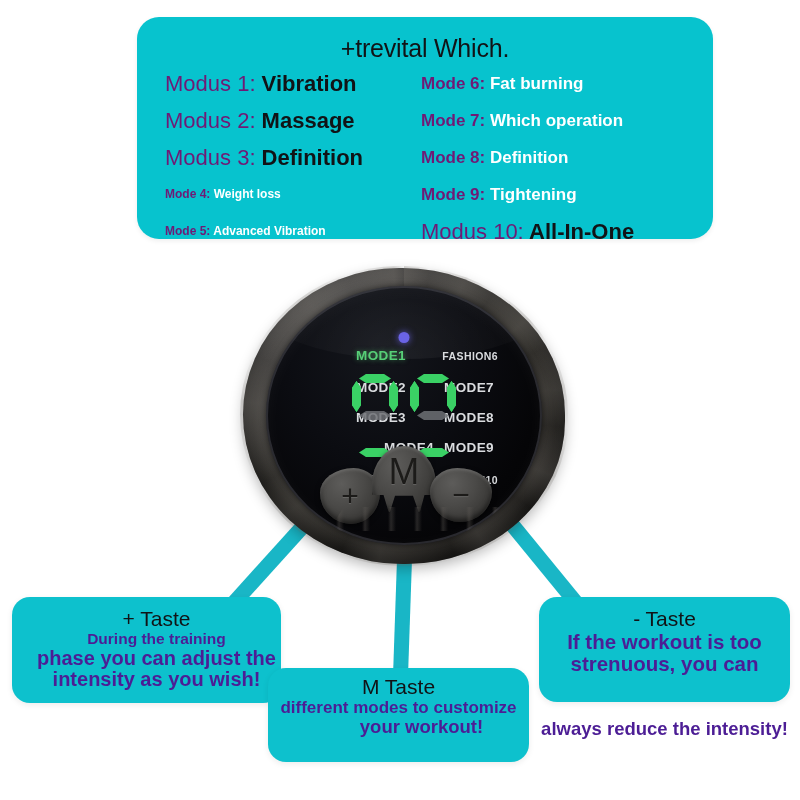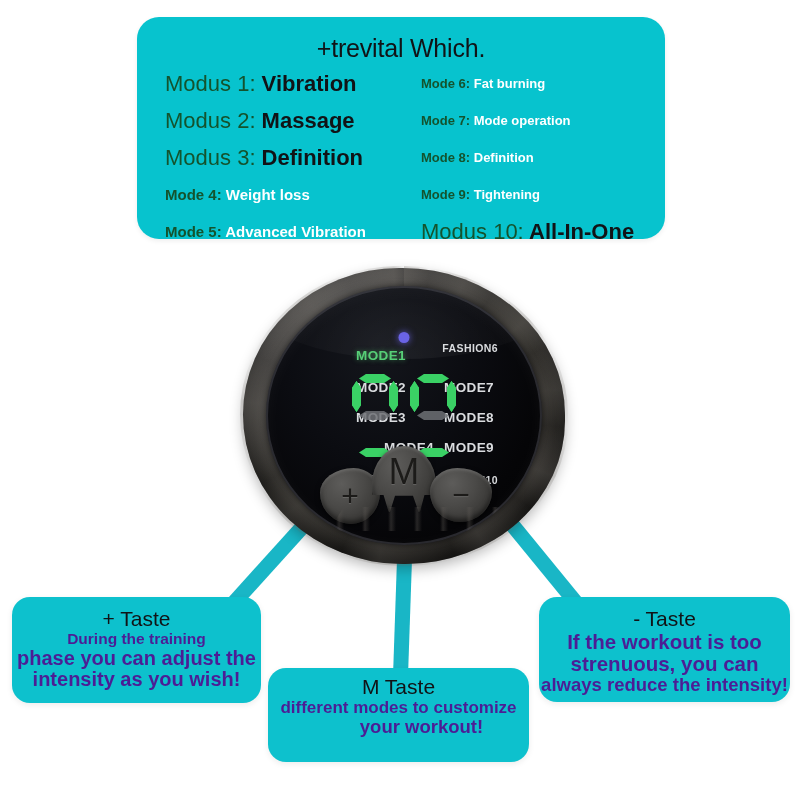--- a/index.html
+++ b/index.html
@@ -14,21 +14,21 @@
     overflow: hidden;
     font-family: "Liberation Sans", sans-serif;
     -webkit-font-smoothing: antialiased;
   }
 
   
   #modes-panel {
     position: absolute;
     left: 137px;
     top: 17px;
-    width: 528px;
+    width: 576px;
     height: 222px;
     background: #07c3ce;
     border-radius: 22px;
     box-shadow: 0 2px 5px rgba(0,0,0,0.07);
   }
   #modes-title {
     position: absolute;
     top: 17px;
     left: 0;
     width: 100%;
@@ -48,23 +48,23 @@
   .mode-row {
     height: 37px;
     line-height: 37px;
     white-space: nowrap;
     color: #ffffff;
   }
   #mode-col-left .mode-row  { padding-left: 12px; }
   #mode-col-right .mode-row { padding-left: 12px; }
 
   .mode-row.big      { font-size: 22px; font-weight: 400; }
-  .mode-row.medium   { font-size: 13px; font-weight: 700; }
-  .mode-row.small    { font-size: 15px; font-weight: 700; }
-  .mode-row .label   { color: #14532d; }
+  .mode-row.medium   { font-size: 17px; font-weight: 700; }
+  .mode-row.small    { font-size: 12px; font-weight: 700; }
+  .mode-row .label   { color: #701a75; }
   .mode-row .value   { color: #ffffff; }
   .mode-row.dark-value .value { color: #111316; font-weight: bold; }
 
   
   #device-wrap {
     position: absolute;
     left: 243px;
     top: 268px;
     width: 330px;
     height: 300px;
@@ -261,51 +261,51 @@
     font-size: 21px;
     line-height: 25px;
   }
   .callout-body {
     color: #4c1d95;
     font-weight: 700;
     line-height: 1.08;
   }
   .callout-body .ln { display: block; white-space: nowrap; }
 
-  #callout-plus  { left: 12px;  top: 597px; width: 249px; height: 97px; padding-top: 9px; }
+  #callout-plus  { left: 12px;  top: 597px; width: 249px; height: 97px; padding-top: 9px; padding-left: 20px; }
   #callout-mode  { left: 268px; top: 668px; width: 261px; height: 88px; padding-top: 6px; }
   #callout-minus { left: 539px; top: 597px; width: 251px; height: 96px; padding-top: 9px; }
 
   #callout-plus .callout-body  .ln:nth-child(1) { font-size: 15.5px; }
   #callout-plus .callout-body  .ln:nth-child(2),
   #callout-plus .callout-body  .ln:nth-child(3) { font-size: 20px; }
 
   #callout-mode .callout-body  .ln:nth-child(1) { font-size: 17px; }
   #callout-mode .callout-body  .ln:nth-child(2) { font-size: 18.5px; padding-left: 46px; }
   #callout-mode .callout-body  .ln:nth-child(3) { font-size: 24px; }
 
   #callout-minus .callout-body .ln:nth-child(1),
   #callout-minus .callout-body .ln:nth-child(2) { font-size: 20.5px; }
-  #callout-minus .callout-body .ln:nth-child(3) { font-size: 18.5px; }
+  #callout-minus .callout-body .ln:nth-child(3) { font-size: 18.5px; margin-top: 44px; }
 </style>
 </head>
 <body>
 
 <div id="modes-panel">
   <div id="modes-title">+trevital Which.</div>
   <div class="mode-col" id="mode-col-left">
       <div class="mode-row big dark-value"><span class="label">Modus 1:</span><span class="value"> Vibration</span></div>
       <div class="mode-row big dark-value"><span class="label">Modus 2:</span><span class="value"> Massage</span></div>
       <div class="mode-row big dark-value"><span class="label">Modus 3:</span><span class="value"> Definition</span></div>
       <div class="mode-row small"><span class="label">Mode 4:</span><span class="value"> Weight loss</span></div>
       <div class="mode-row small"><span class="label">Mode 5:</span><span class="value"> Advanced Vibration</span></div>
     </div>
   <div class="mode-col" id="mode-col-right">
       <div class="mode-row medium"><span class="label">Mode 6:</span><span class="value"> Fat burning</span></div>
-      <div class="mode-row medium"><span class="label">Mode 7:</span><span class="value"> Mode operation</span></div>
+      <div class="mode-row medium"><span class="label">Mode 7:</span><span class="value"> Which operation</span></div>
       <div class="mode-row medium"><span class="label">Mode 8:</span><span class="value"> Definition</span></div>
       <div class="mode-row medium"><span class="label">Mode 9:</span><span class="value"> Tightening</span></div>
       <div class="mode-row big dark-value"><span class="label">Modus 10:</span><span class="value"> All-In-One</span></div>
     </div>
 </div>
 
 <div class="connector" id="conn-plus" style="width: 15px; height: 155.052px; left: 321.5px; top: 497px; transform: rotate(42.1245deg);"></div>
 <div class="connector" id="conn-mode" style="width: 15px; height: 146.086px; left: 397.5px; top: 530px; transform: rotate(1.96142deg);"></div>
 <div class="connector" id="conn-minus" style="width: 15px; height: 148.529px; left: 481.5px; top: 497px; transform: rotate(-39.2623deg);"></div>
 
@@ -317,21 +317,21 @@
       <div id="led-indicator"></div>
 
       <div id="legend-left">
           <div class="mode-legend lg active" style="top: 62px;">MODE1</div>
           <div class="mode-legend lg" style="top: 94px;">MODE2</div>
           <div class="mode-legend lg" style="top: 124px;">MODE3</div>
           <div class="mode-legend lg" style="top: 154px; padding-left: 28px;">MODE4</div>
           <div class="mode-legend lg" style="top: 186px;">MODE5</div>
         </div>
       <div id="legend-right">
-          <div class="mode-legend sm" style="top: 56px;">FASHION6</div>
+          <div class="mode-legend sm" style="top: 64px;">FASHION6</div>
           <div class="mode-legend lg" style="top: 94px;">MODE7</div>
           <div class="mode-legend lg" style="top: 124px;">MODE8</div>
           <div class="mode-legend lg" style="top: 154px;">MODE9</div>
           <div class="mode-legend sm" style="top: 188px;">FASHION10</div>
         </div>
 
       <div id="seg-display">
           <div class="digit">
             <div class="seg h seg-a"></div>
             <div class="seg v seg-b"></div>

